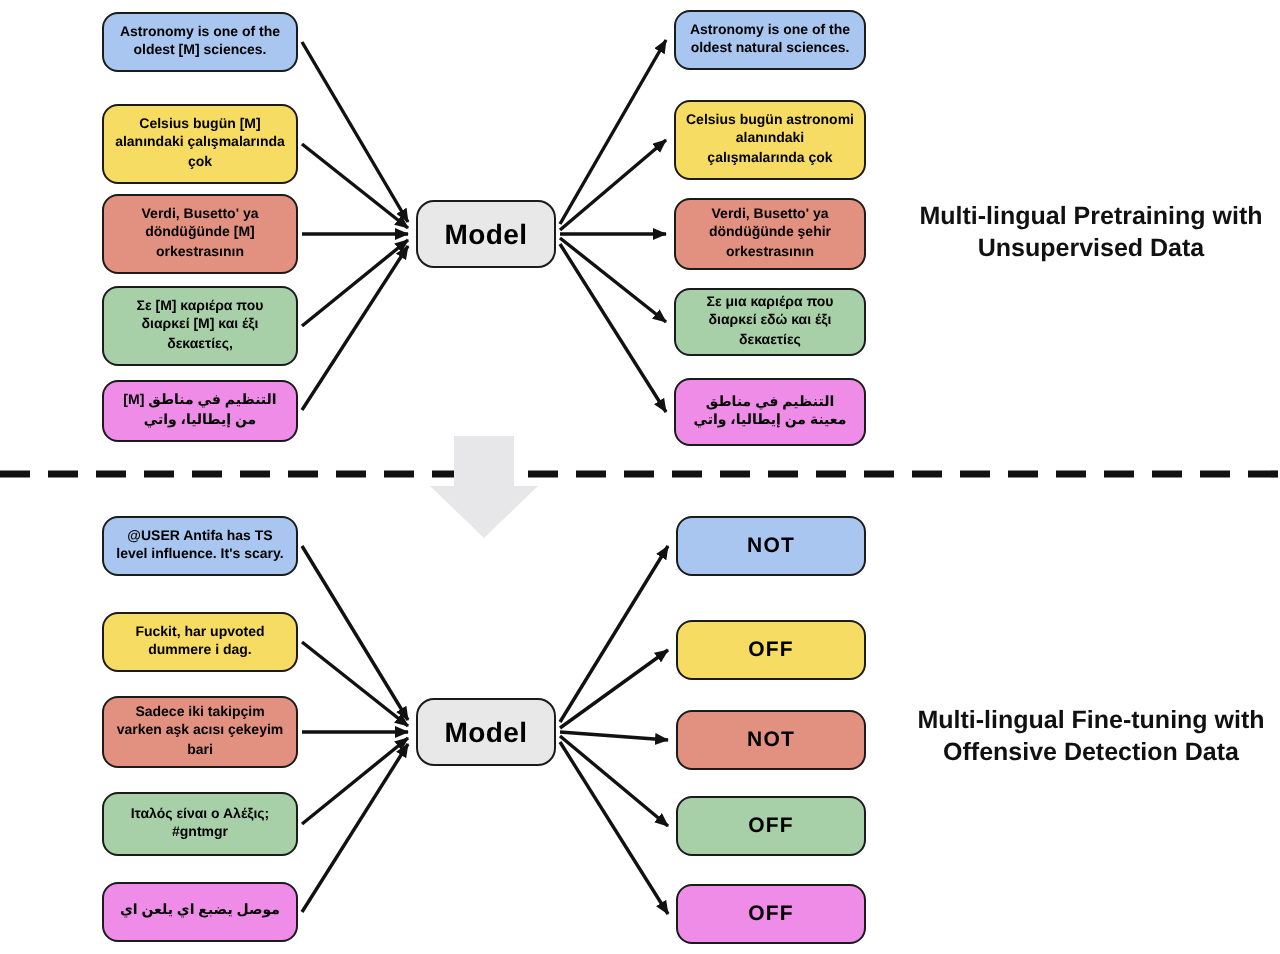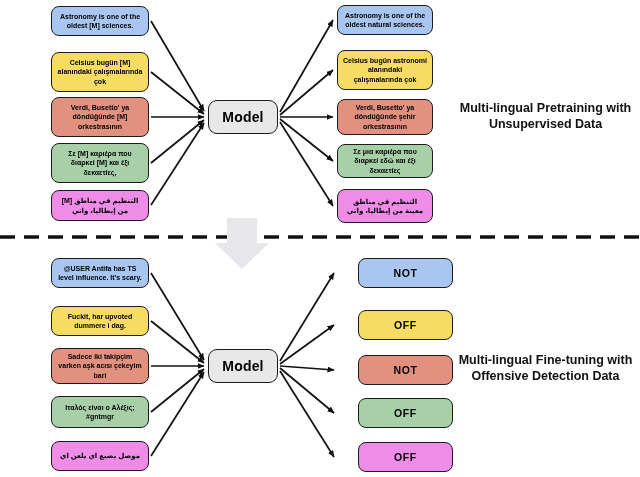--- a/index.html
+++ b/index.html
@@ -8,21 +8,21 @@
     font-family:"Liberation Sans","DejaVu Sans",sans-serif;color:#000;
   }
   .wires{position:absolute;left:0;top:0;width:640px;height:477px;}
   .box{
     position:absolute;box-sizing:border-box;
     border:1.6px solid #1b1b1b;border-radius:8px;
     display:flex;align-items:center;justify-content:center;
     text-align:center;font-weight:bold;
   }
   .sentence{font-size:7px;line-height:1.35;padding:2px 5px;}
-  .label-box{font-size:10.5px;letter-spacing:.6px;margin-left:20px;}
+  .label-box{font-size:10.5px;letter-spacing:.6px;}
   .model{
     background:#e8e8e8;font-size:14px;letter-spacing:.2px;
     border-radius:9px;border:1.8px solid #1b1b1b;
   }
   .c-blue{background:#a8c6f0;}
   .c-yellow{background:#f6dc62;}
   .c-salmon{background:#e29181;}
   .c-green{background:#a8d0a8;}
   .c-magenta{background:#ee8ce8;}
   .side-title{

